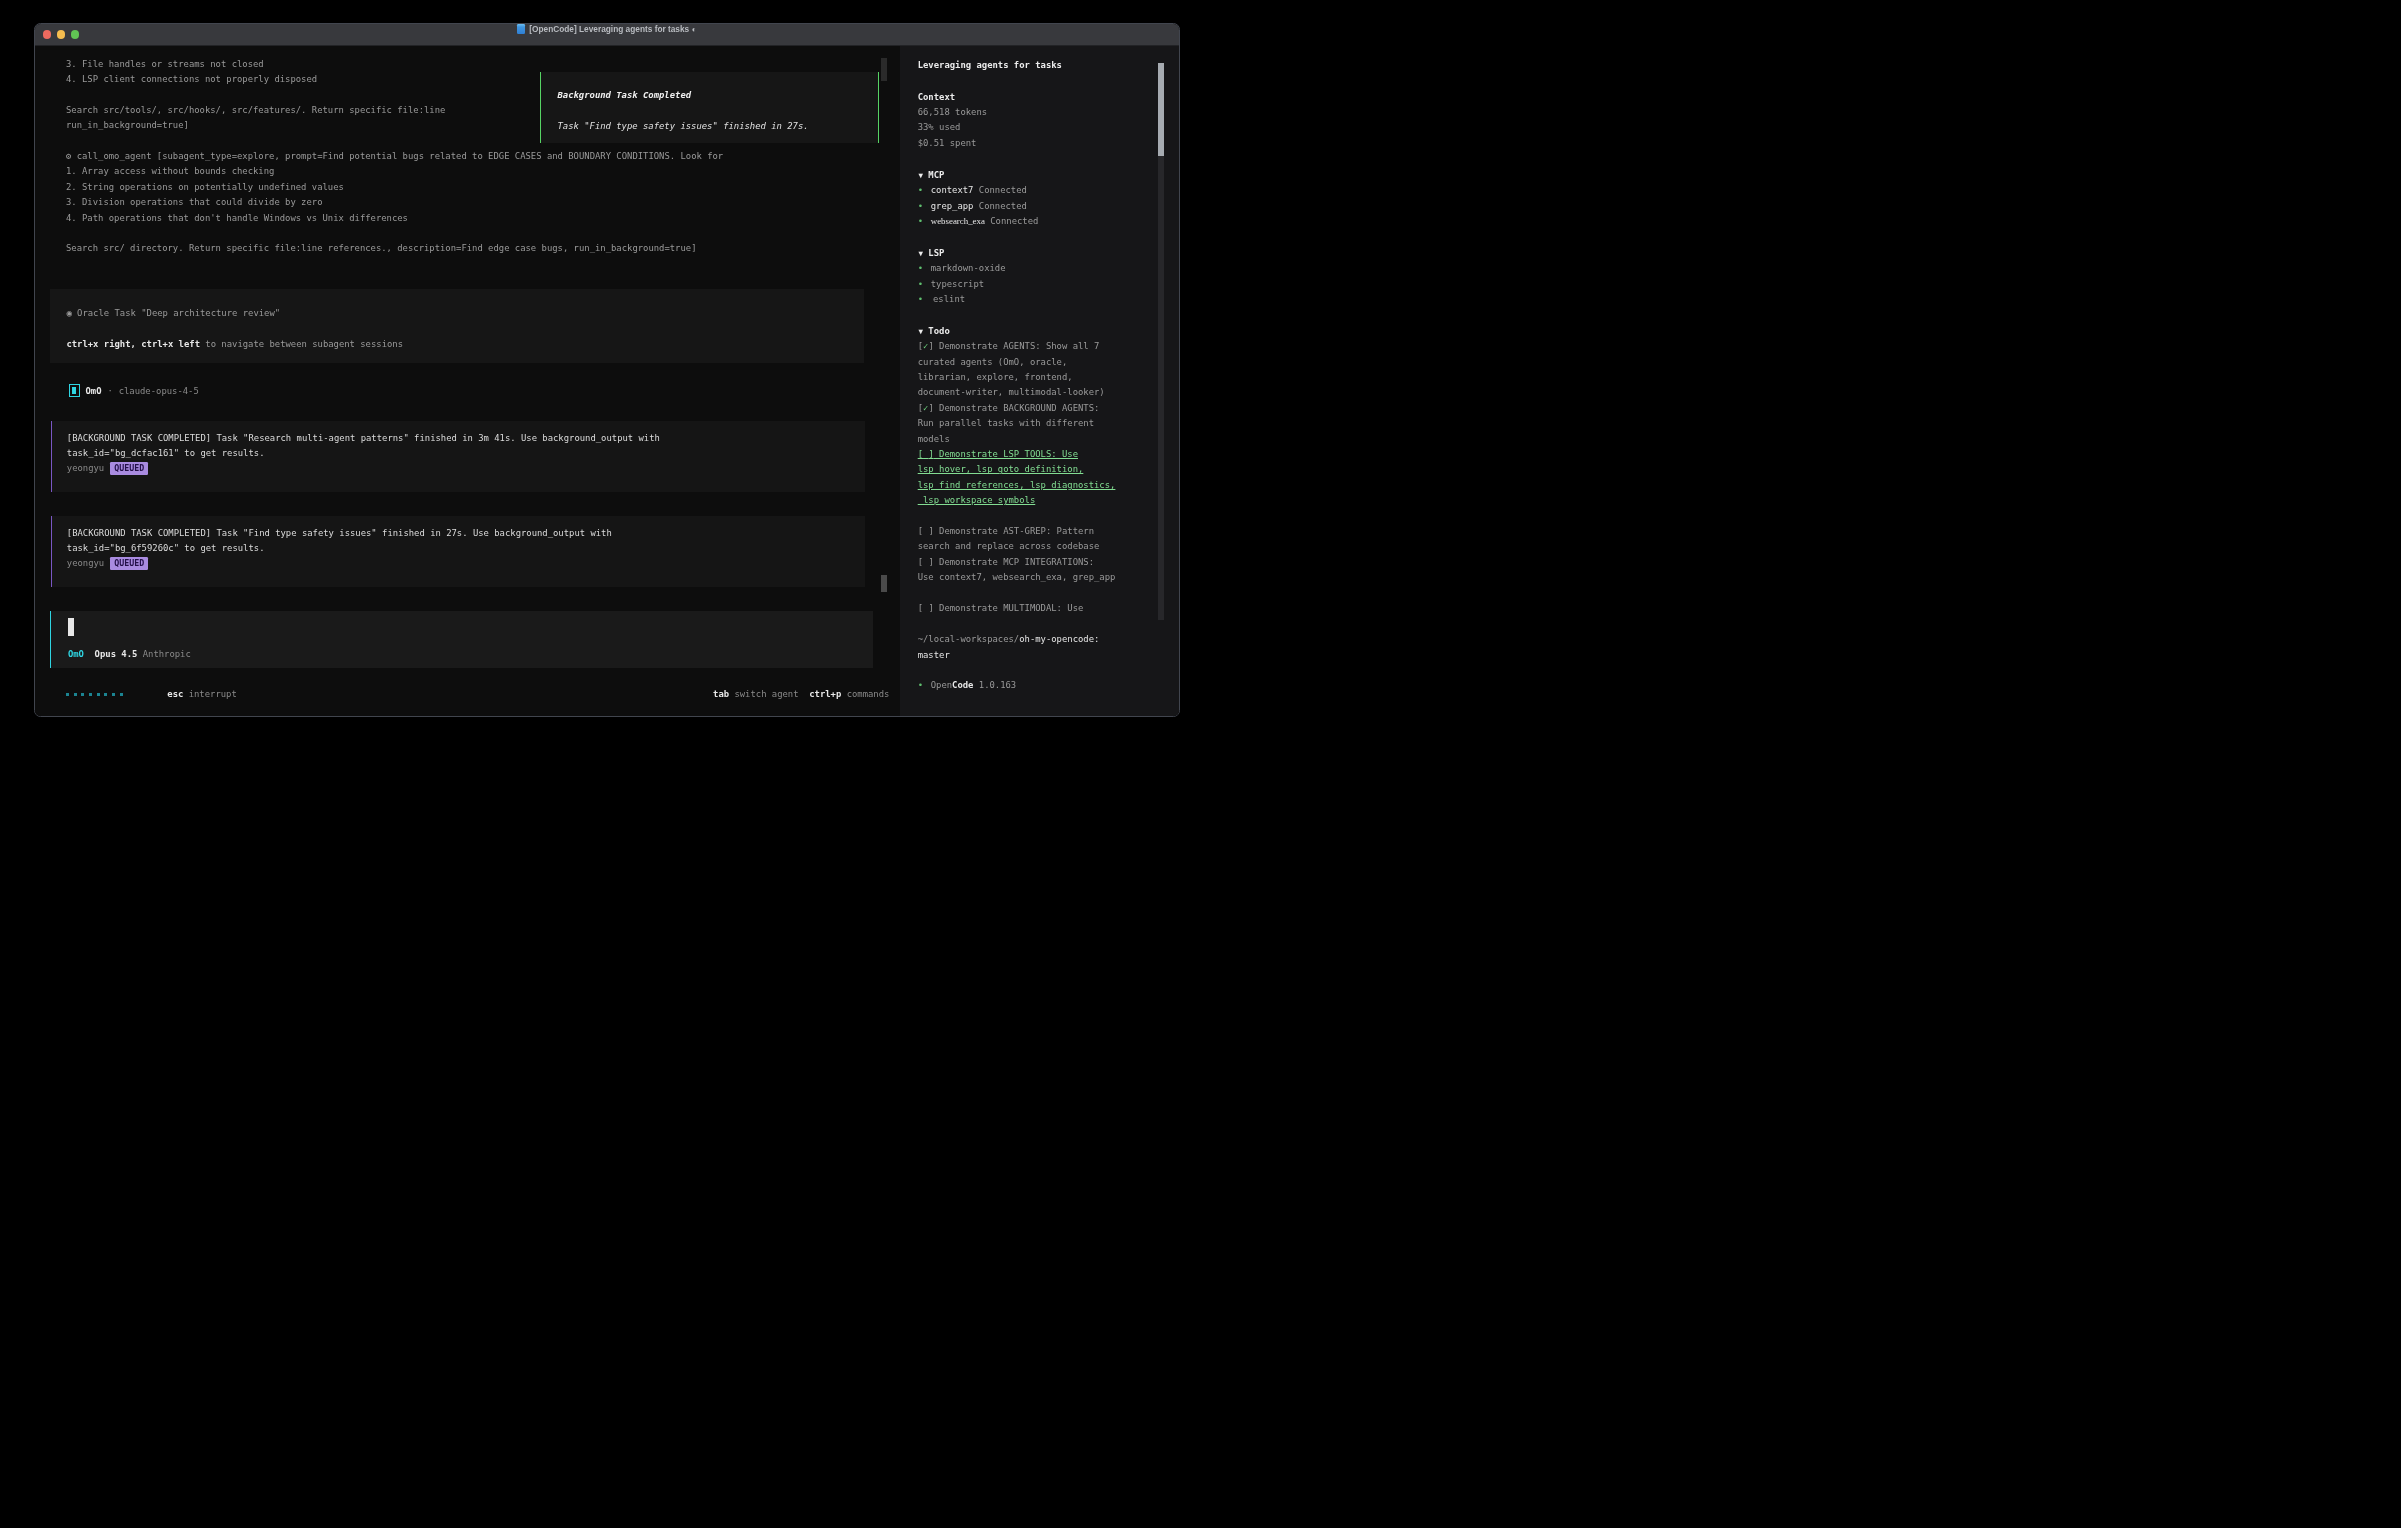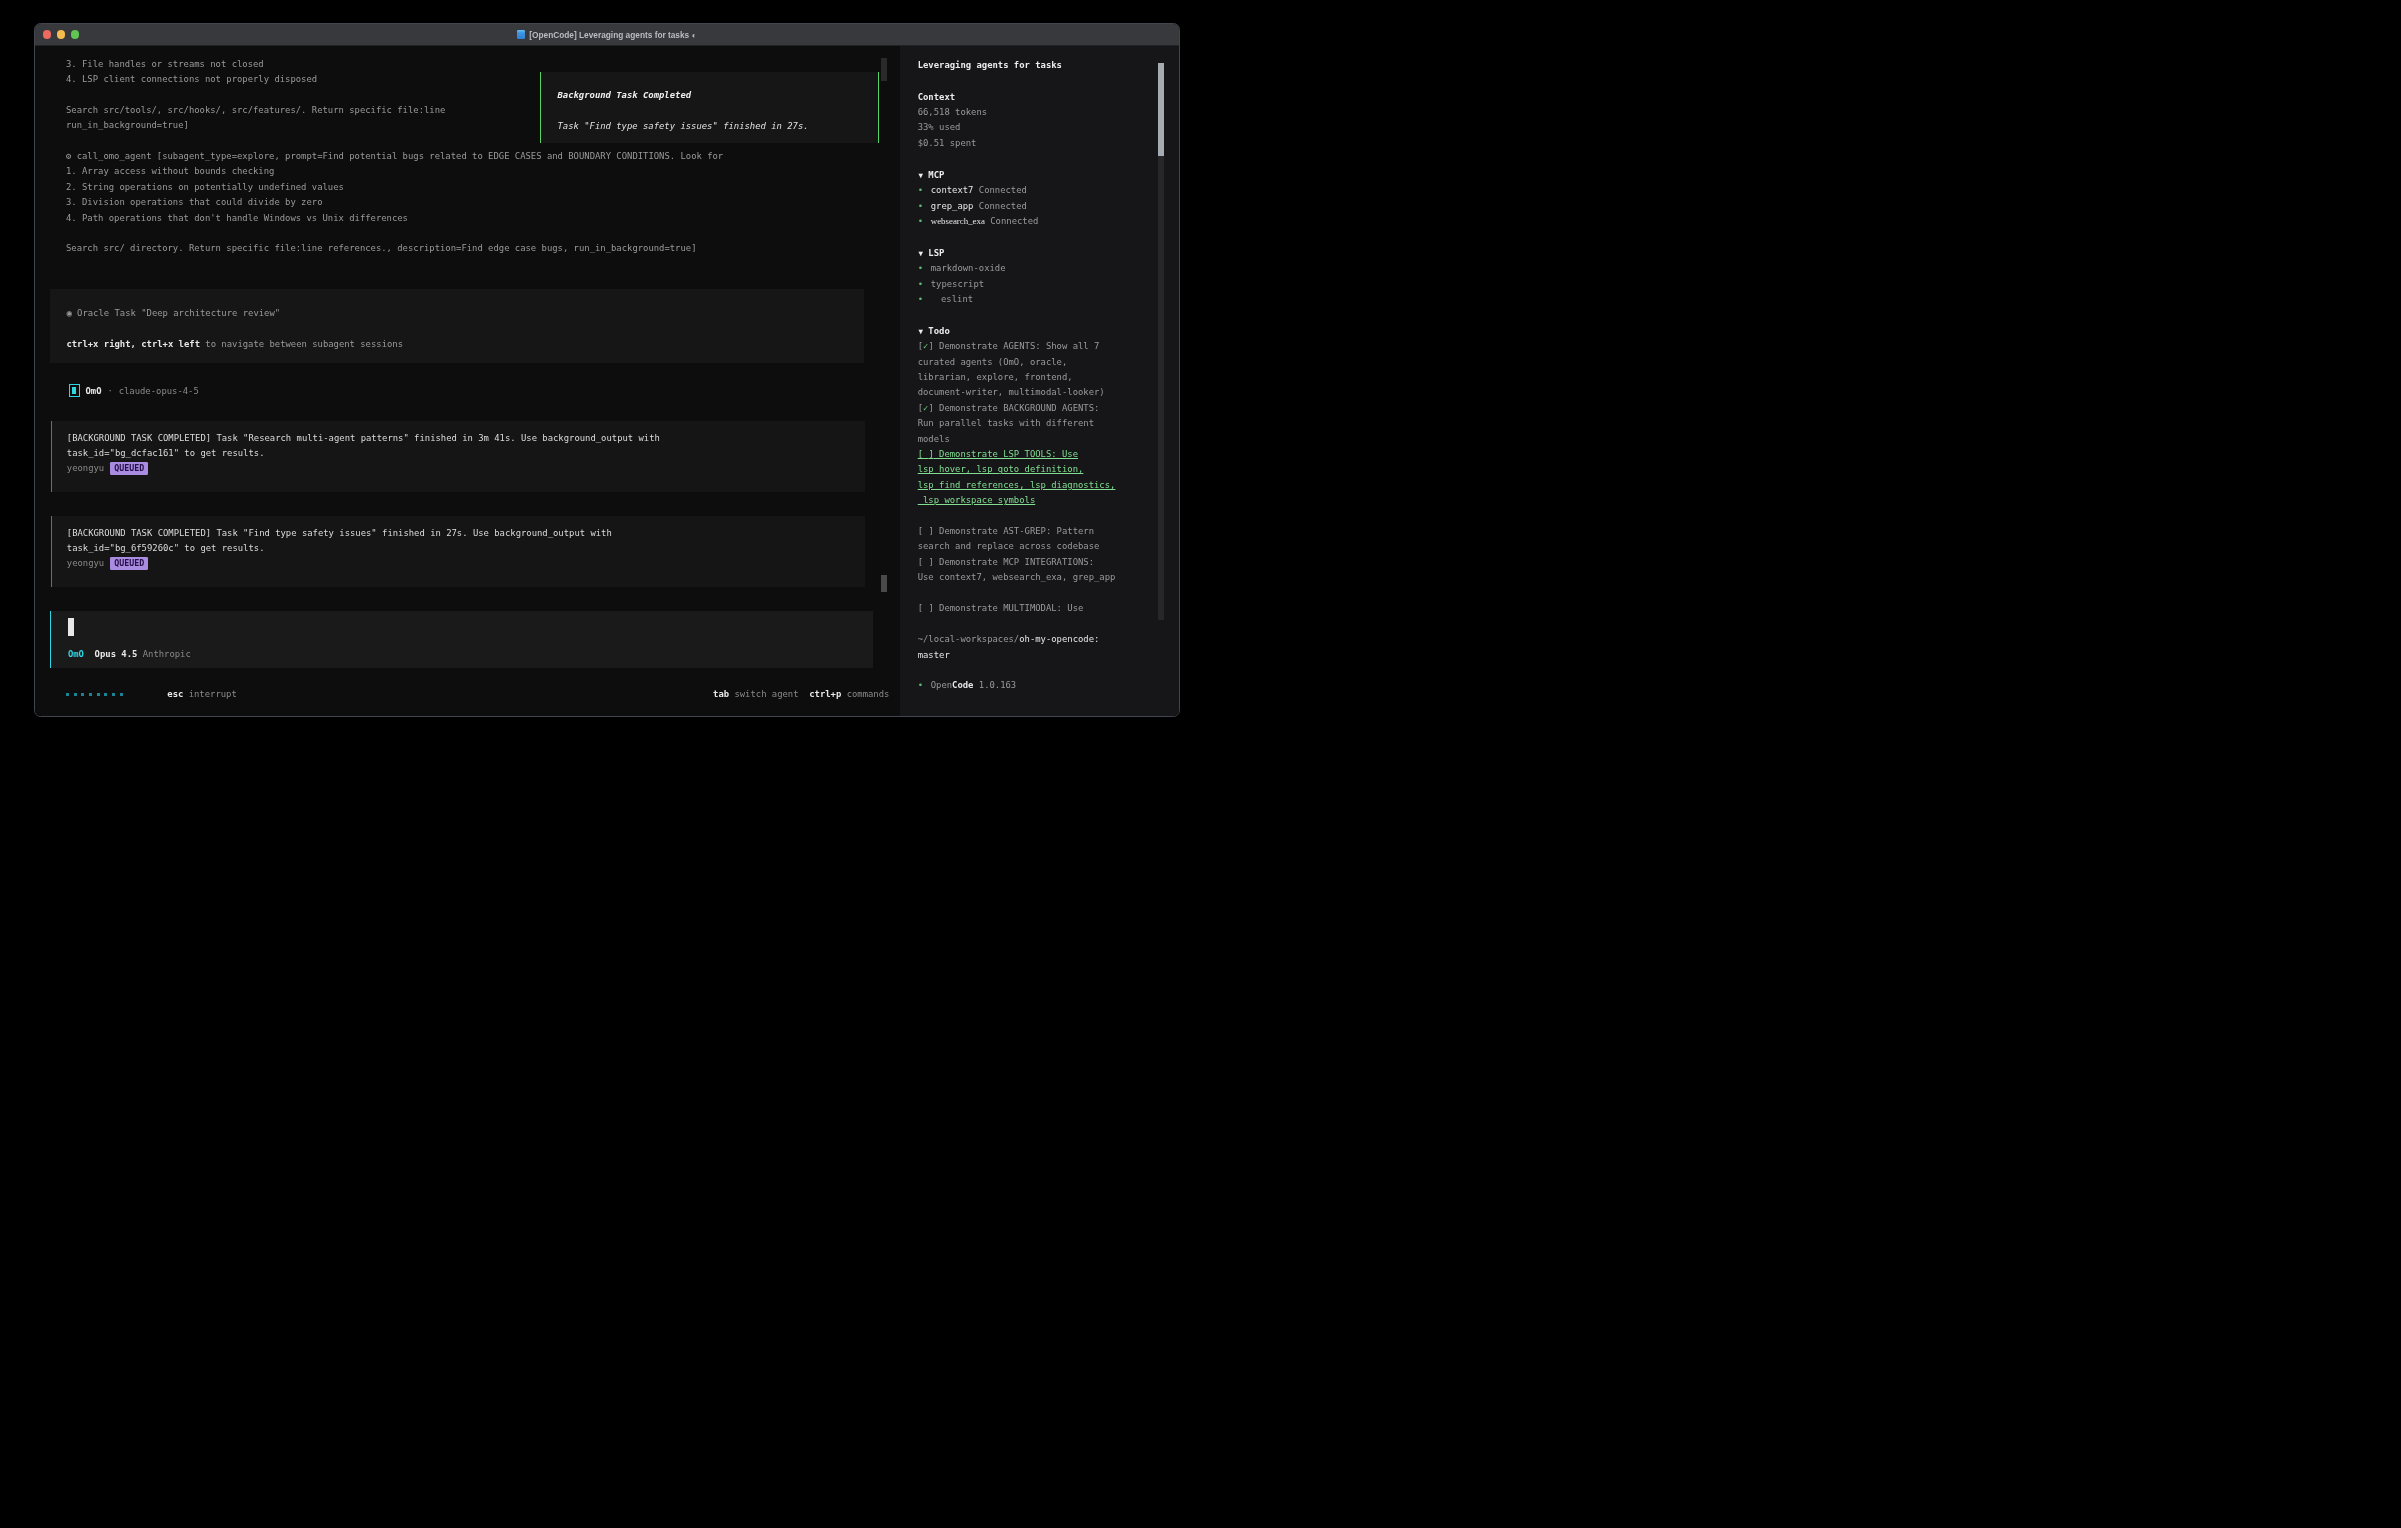--- a/index.html
+++ b/index.html
@@ -2,21 +2,21 @@
 <html style="font-size:9.5px"><head>
 <meta charset="utf-8">
 <style>
   html,body{margin:0;padding:0;background:#000;}
   .desktop{position:relative;width:1201px;height:764px;background:#000;overflow:hidden;
            font-family:"DejaVu Sans Mono",monospace;}
   .window{position:absolute;left:34px;top:23px;width:1146px;height:694px;background:#0d0d0d;
           border:0.6px solid #41454e;border-radius:6.5px;overflow:hidden;box-sizing:border-box;}
   
   .titlebar{position:relative;height:21px;background:#38393d;border-bottom:0.6px solid #222326;
-            display:flex;align-items:center;}
+            display:flex;align-items:flex-start;}
   .traffic{position:absolute;left:7.7px;top:0;height:21px;display:flex;align-items:center;gap:5.9px;}
   .tl{width:8.3px;height:8.3px;border-radius:50%;}
   .tl.red{background:#ee6a5f}.tl.yellow{background:#f5bd4f}.tl.green{background:#61c554}
   .title-wrap{margin:0 auto;display:flex;align-items:center;gap:4.1px;
               font-family:"Liberation Sans",sans-serif;font-weight:bold;font-size:8.3px;color:#b9bcc1;}
   .doc-icon{width:7.7px;height:9.5px;border-radius:1.2px;background:linear-gradient(180deg,#6ec0f2 0%,#3f96e0 30%,#2f7fd4 100%);}
   
   .content{position:relative;display:flex;height:672px;background:#0d0d0d;}
   .main{position:relative;flex:1;min-width:0;color:#9a9a9a;font-size:8.9px;}
   .line{height:15.4px;line-height:15.4px;white-space:pre;}
@@ -177,21 +177,21 @@
         <div class="line">$0.51 spent</div>
 
         <div class="line heading"><span class="tri">▼</span><span> MCP</span></div>
         <div class="line"><span class="bullet">•</span><span class="ws-white" style="margin-left:7.7px;">context7</span><span> Connected</span></div>
         <div class="line"><span class="bullet">•</span><span class="ws-white" style="margin-left:7.7px;">grep_app</span><span> Connected</span></div>
         <div class="line"><span class="bullet">•</span><span class="ws-white" style="margin-left:7.7px;font-family:Liberation Serif, serif;">websearch_exa</span><span> Connected</span></div>
 
         <div class="line heading"><span class="tri">▼</span><span> LSP</span></div>
         <div class="line"><span class="bullet">•</span><span style="margin-left:7.7px;">markdown-oxide</span></div>
         <div class="line"><span class="bullet">•</span><span style="margin-left:7.7px;">typescript</span></div>
-        <div class="line"><span class="bullet">•</span><span style="margin-left:18px;text-align:right;">eslint</span></div>
+        <div class="line"><span class="bullet">•</span><span style="margin-left:10px;text-align:right;">eslint</span></div>
 
         <div class="line heading"><span class="tri">▼</span><span> Todo</span></div>
 
         <div class="todo-item">
           <div class="line"><span>[</span><span class="check">✓</span><span>]</span><span> Demonstrate AGENTS: Show all 7</span></div>
           <div class="line">curated agents (OmO, oracle,</div>
           <div class="line">librarian, explore, frontend,</div>
           <div class="line">document-writer, multimodal-looker)</div>
         </div>
 

